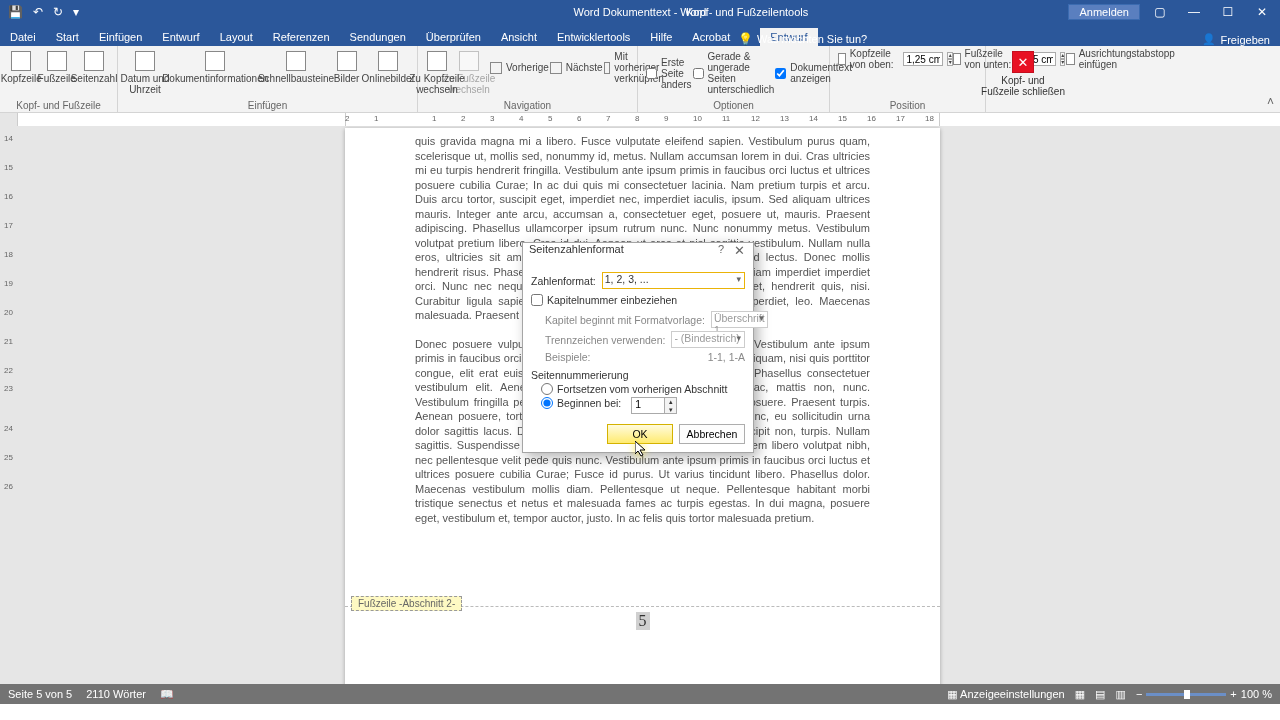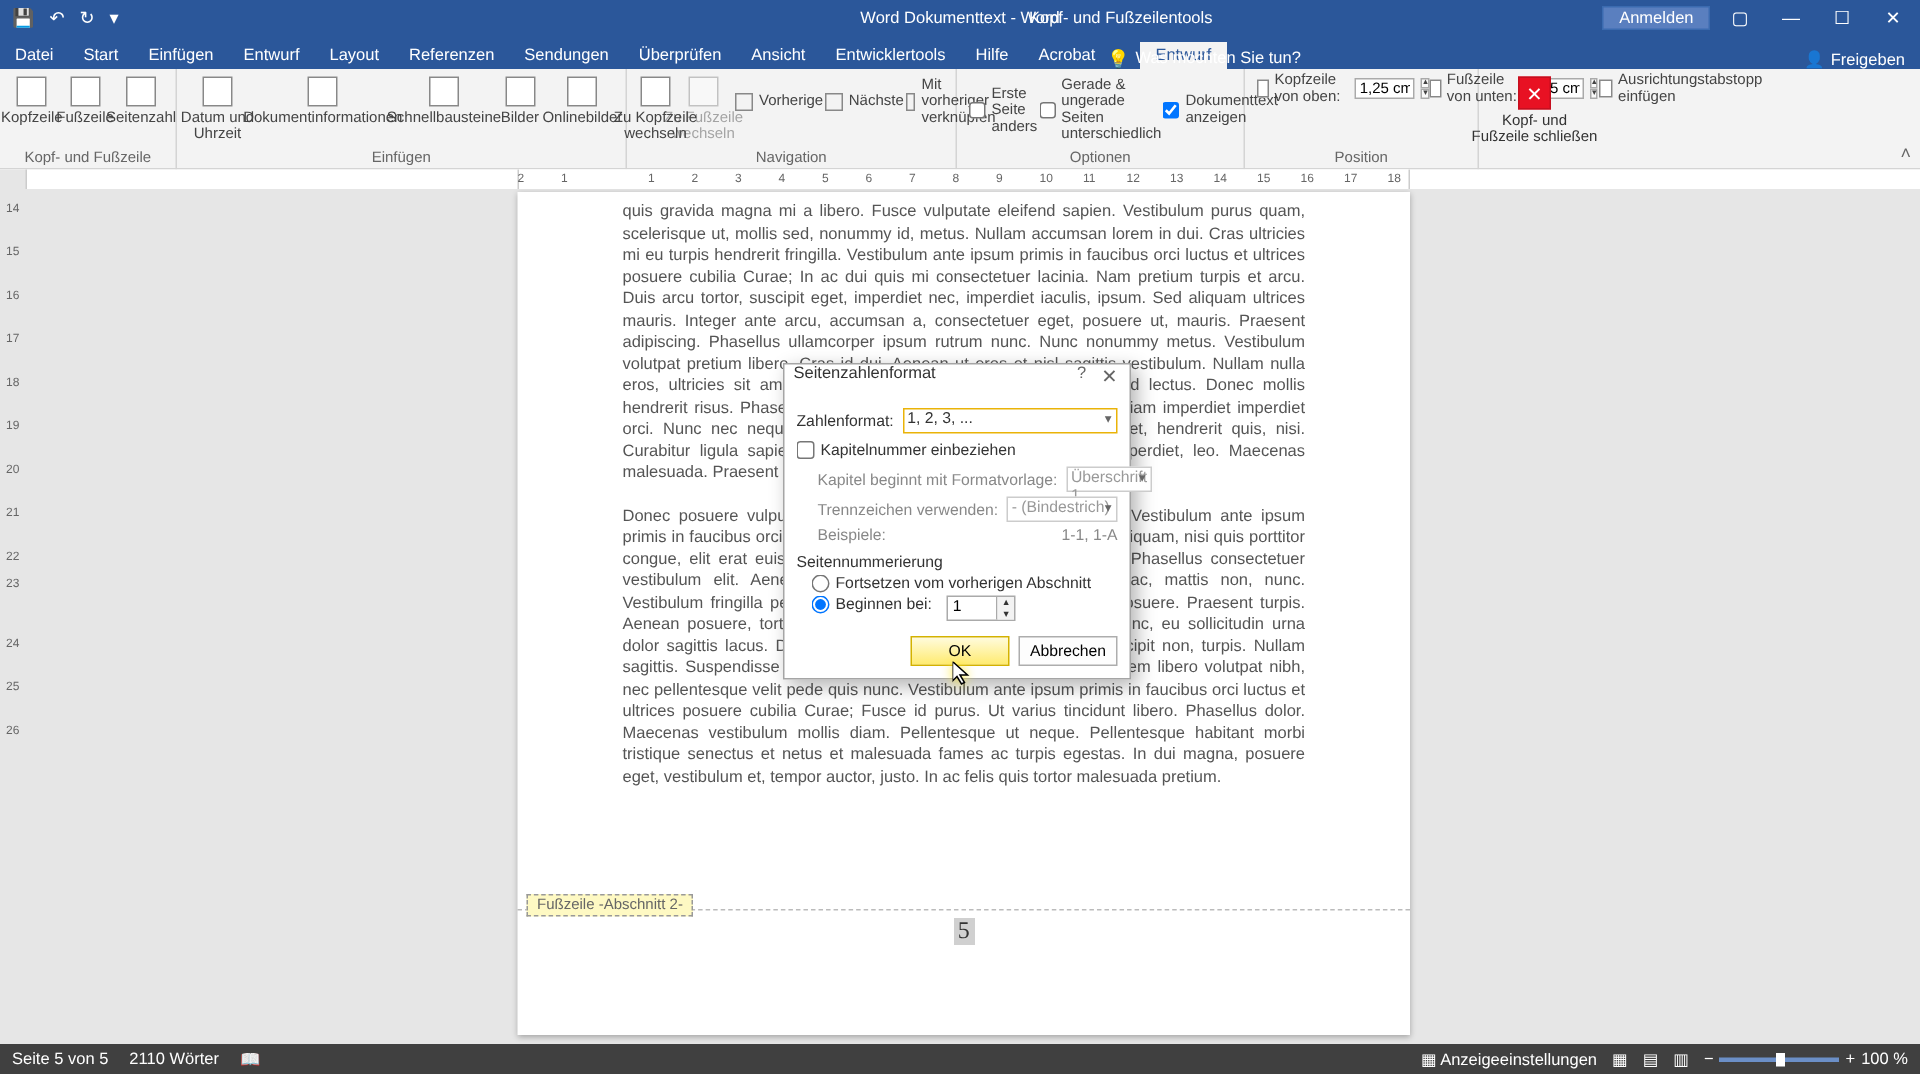--- a/index.html
+++ b/index.html
@@ -86,21 +86,21 @@
 .spinbox .spn span { flex: 1; font-size: 7px; text-align: center; line-height: 7px; cursor: pointer; background: #f3f3f3; }
 .dbtns { display: flex; justify-content: flex-end; gap: 6px; margin-top: 10px; }
 .dbtns button { width: 66px; height: 20px; font-size: 10.5px; border: 1px solid #adadad; background: #fdfdfd; cursor: pointer; }
 .dbtns button.ok { background: linear-gradient(#fffbdd, #ffeb70); border-color: #d4b200; }
 
 
 .cursor { position: absolute; left: 635px; top: 441px; width: 16px; height: 16px; z-index: 60; pointer-events:none; }
 .cursor svg { filter: drop-shadow(0 0 4px #ffeb3b); }
 
 
-.statusbar { position: absolute; left: 0; right: 0; bottom: 4px; height: 20px; background: #404040; color: #fff; display: flex; align-items: center; font-size: 11px; padding: 0 8px; }
+.statusbar { position: absolute; left: 0; right: 0; bottom: 16px; height: 20px; background: #737373; color: #fff; display: flex; align-items: center; font-size: 11px; padding: 0 8px; }
 .statusbar .sect { margin-right: 14px; }
 .statusbar .right { margin-left: auto; display: flex; align-items: center; gap: 10px; }
 .statusbar .zoom { display: flex; align-items: center; gap: 4px; }
 .statusbar .slider { width: 80px; height: 3px; background: #6b8fc7; position: relative; }
 .statusbar .slider .thumb { position: absolute; left: 38px; top: -3px; width: 6px; height: 9px; background: #fff; }
 </style>
 </head>
 <body>
 
 <div class="titlebar">

